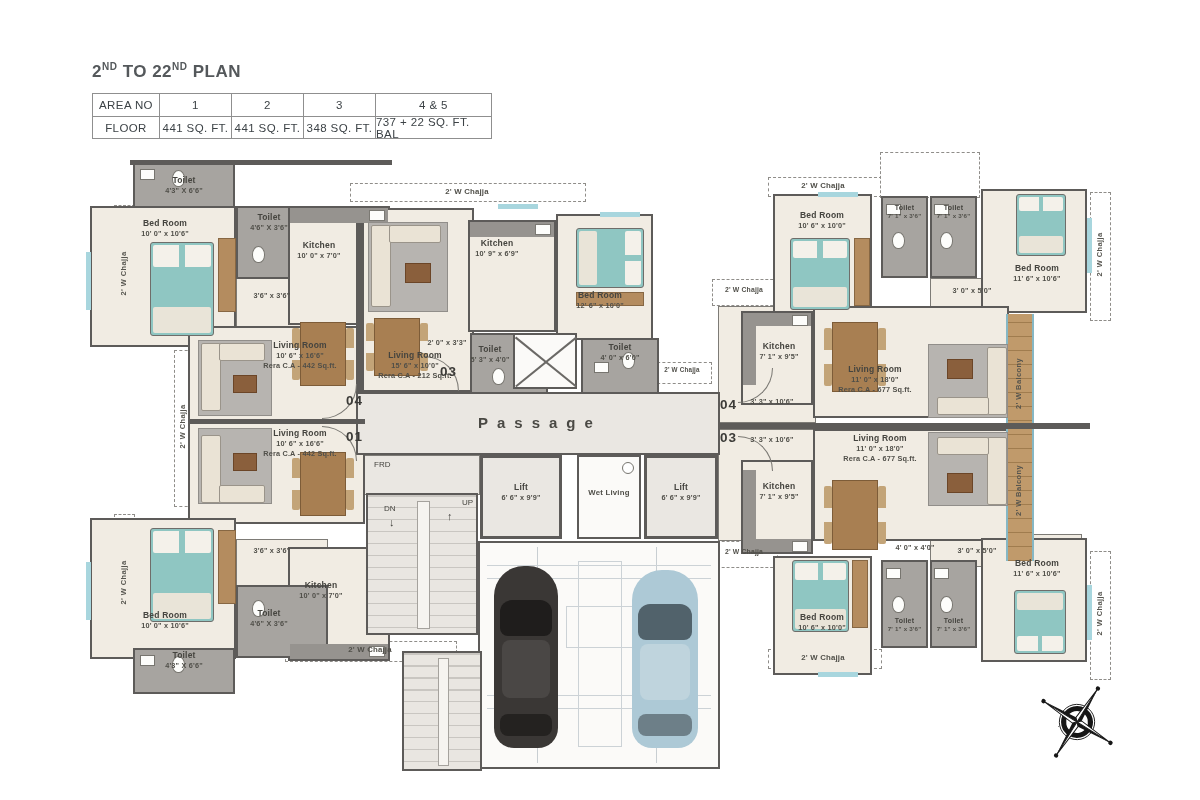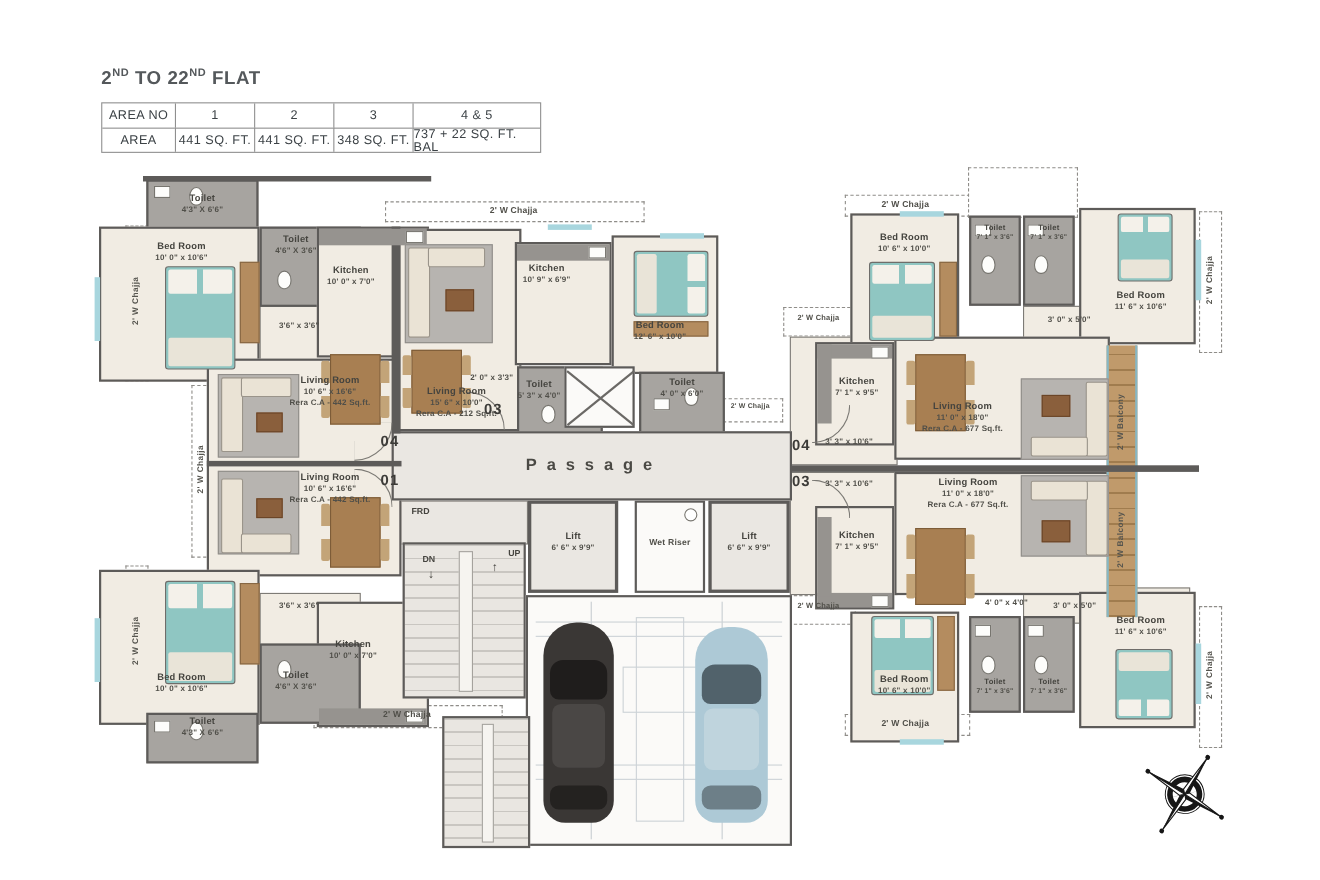--- a/index.html
+++ b/index.html
@@ -20,21 +20,21 @@
   .wh{background:#fbfaf8;}
   .wall{position:absolute;background:#5d5b59;z-index:8;}
   .dash{position:absolute;border:1.6px dashed #8f8d89;background:#ffffff;z-index:4;}
   .lab{position:absolute;text-align:center;color:#45443f;font-size:8.5px;line-height:1.35;font-weight:700;letter-spacing:.2px;z-index:30;}
   .lab .dm{font-size:7.3px;font-weight:700;color:#504f49;}
   .lab.sm{font-size:7px;}
   .lab.sm .dm{font-size:6.2px;}
   .vlab{position:absolute;width:100px;text-align:center;color:#55544e;font-size:7.5px;font-weight:700;letter-spacing:.4px;transform:rotate(-90deg);z-index:30;}
   .fl{position:absolute;font-size:13.5px;font-weight:700;color:#3c3b38;letter-spacing:1px;z-index:30;}
   .plabel{position:absolute;font-size:15px;font-weight:700;color:#4a4944;letter-spacing:9px;z-index:30;}
-  .frd{position:absolute;font-size:8px;font-weight:700;color:#45443f;z-index:30;}
+  .frd{position:absolute;font-size:8px;font-weight:400;color:#45443f;z-index:30;}
   
   .bed{position:absolute;background:#8fc6c2;border:1.5px solid #6f6d6a;z-index:12;border-radius:3px;}
   .bed.v::before{content:"";position:absolute;left:2px;right:2px;top:2px;height:24%;background:linear-gradient(90deg,#f4f1ea 0 45%,#8fc6c2 45% 55%,#f4f1ea 55% 100%);border-radius:2px;}
   .bed.v::after{content:"";position:absolute;left:2px;right:2px;bottom:2px;height:28%;background:#e9e4d8;border-radius:2px;}
   .bed.h::before{content:"";position:absolute;top:2px;bottom:2px;right:2px;width:24%;background:linear-gradient(180deg,#f4f1ea 0 45%,#8fc6c2 45% 55%,#f4f1ea 55% 100%);border-radius:2px;}
   .bed.h::after{content:"";position:absolute;top:2px;bottom:2px;left:2px;width:28%;background:#e9e4d8;border-radius:2px;}
   .bed.vb::before{content:"";position:absolute;left:2px;right:2px;bottom:2px;height:24%;background:linear-gradient(90deg,#f4f1ea 0 45%,#8fc6c2 45% 55%,#f4f1ea 55% 100%);border-radius:2px;}
   .bed.vb::after{content:"";position:absolute;left:2px;right:2px;top:2px;height:28%;background:#e9e4d8;border-radius:2px;}
   .wd{position:absolute;background:#b48c5f;border:1px solid #876743;z-index:11;}
   .rug{position:absolute;background:#b7b4b0;border:1px solid #918e8a;z-index:10;}
@@ -61,29 +61,29 @@
   .car{position:absolute;border-radius:30px 30px 20px 20px;z-index:14;}
   .car>div{position:absolute;}
   .balc{position:absolute;background:#c09a6b;background-image:repeating-linear-gradient(0deg,#a07c4e 0 1.5px,transparent 1.5px 14px);border-left:2px solid #86b7c4;border-right:2px solid #86b7c4;z-index:6;}
   .compass{position:absolute;z-index:30;}
 </style>
 </head>
 <body>
 
 <div class="canvas">
 
-  <div class="subtitle"><span>2</span><sup>ND</sup><span> TO 22</span><sup>ND</sup><span> FLAT</span></div>
+  <div class="subtitle"><span>2</span><sup>ND</sup><span> TO 22</span><sup>ND</sup><span> PLAN</span></div>
 
   <div class="atable">
     <div>AREA NO</div>
     <div>1</div>
     <div>2</div>
     <div>3</div>
     <div>4 &amp; 5</div>
-    <div>AREA</div>
+    <div>FLOOR</div>
     <div>441 SQ. FT.</div>
     <div>441 SQ. FT.</div>
     <div>348 SQ. FT.</div>
     <div>737 + 22 SQ. FT. BAL</div>
   </div>
 
   <div class="dash" style="left:350px;top:183px;width:234px;height:17px;"></div>
   <div class="dash" style="left:768px;top:177px;width:112px;height:18px;"></div>
   <div class="dash" style="left:880px;top:152px;width:98px;height:44px;"></div>
   <div class="dash" style="left:114px;top:205px;width:19px;height:140px;"></div>
@@ -334,21 +334,21 @@
       <div>Toilet</div>
       <div class="dm">4' 0" x 6'0"</div>
     </div>
 
   <div class="plabel" style="left:478px;top:414px;">Passage</div>
   <div class="lab" style="left:481px;top:482px;width:80px;">
       <div>Lift</div>
       <div class="dm">6' 6" x 9'9"</div>
     </div>
   <div class="lab" style="left:577px;top:488px;width:64px;">
-      <div class="dm" style="font-size:7.8px;">Wet Riser</div>
+      <div class="dm" style="font-size:7.8px;">Wet Living</div>
     </div>
   <div class="lab" style="left:642px;top:482px;width:78px;">
       <div>Lift</div>
       <div class="dm">6' 6" x 9'9"</div>
     </div>
   <div class="frd" style="left:374px;top:460px;">FRD</div>
   <div class="frd" style="left:384px;top:504px;">DN</div>
   <div class="frd" style="left:462px;top:498px;">UP</div>
   <div class="arrow" style="left:389px;top:516px;">↓</div>
   <div class="arrow" style="left:447px;top:510px;">↑</div>

